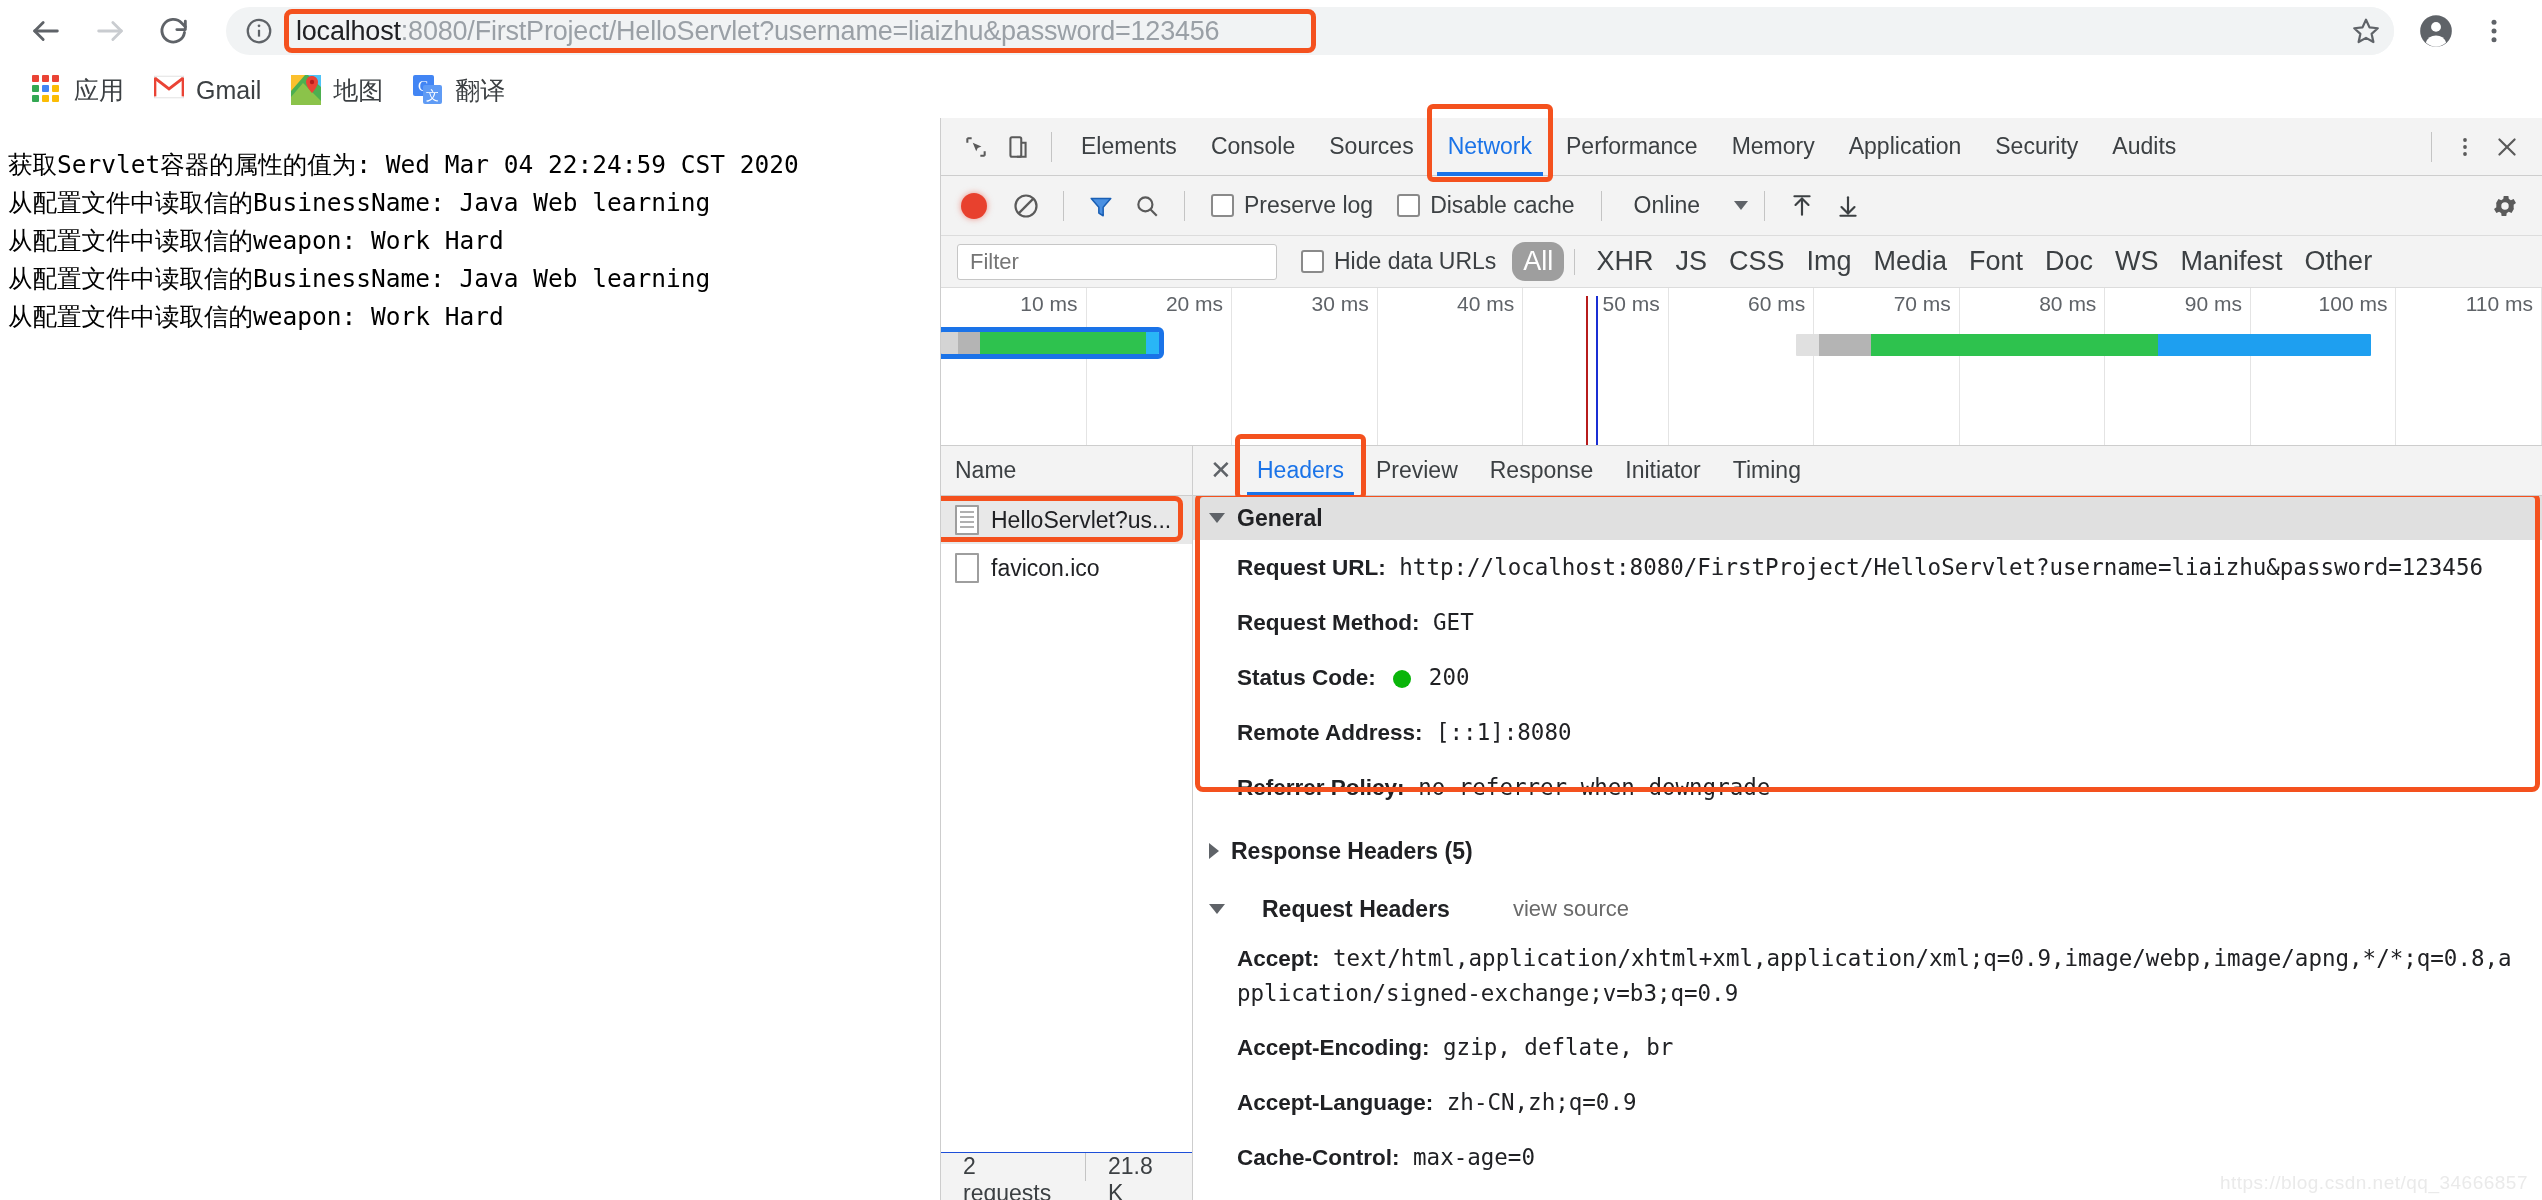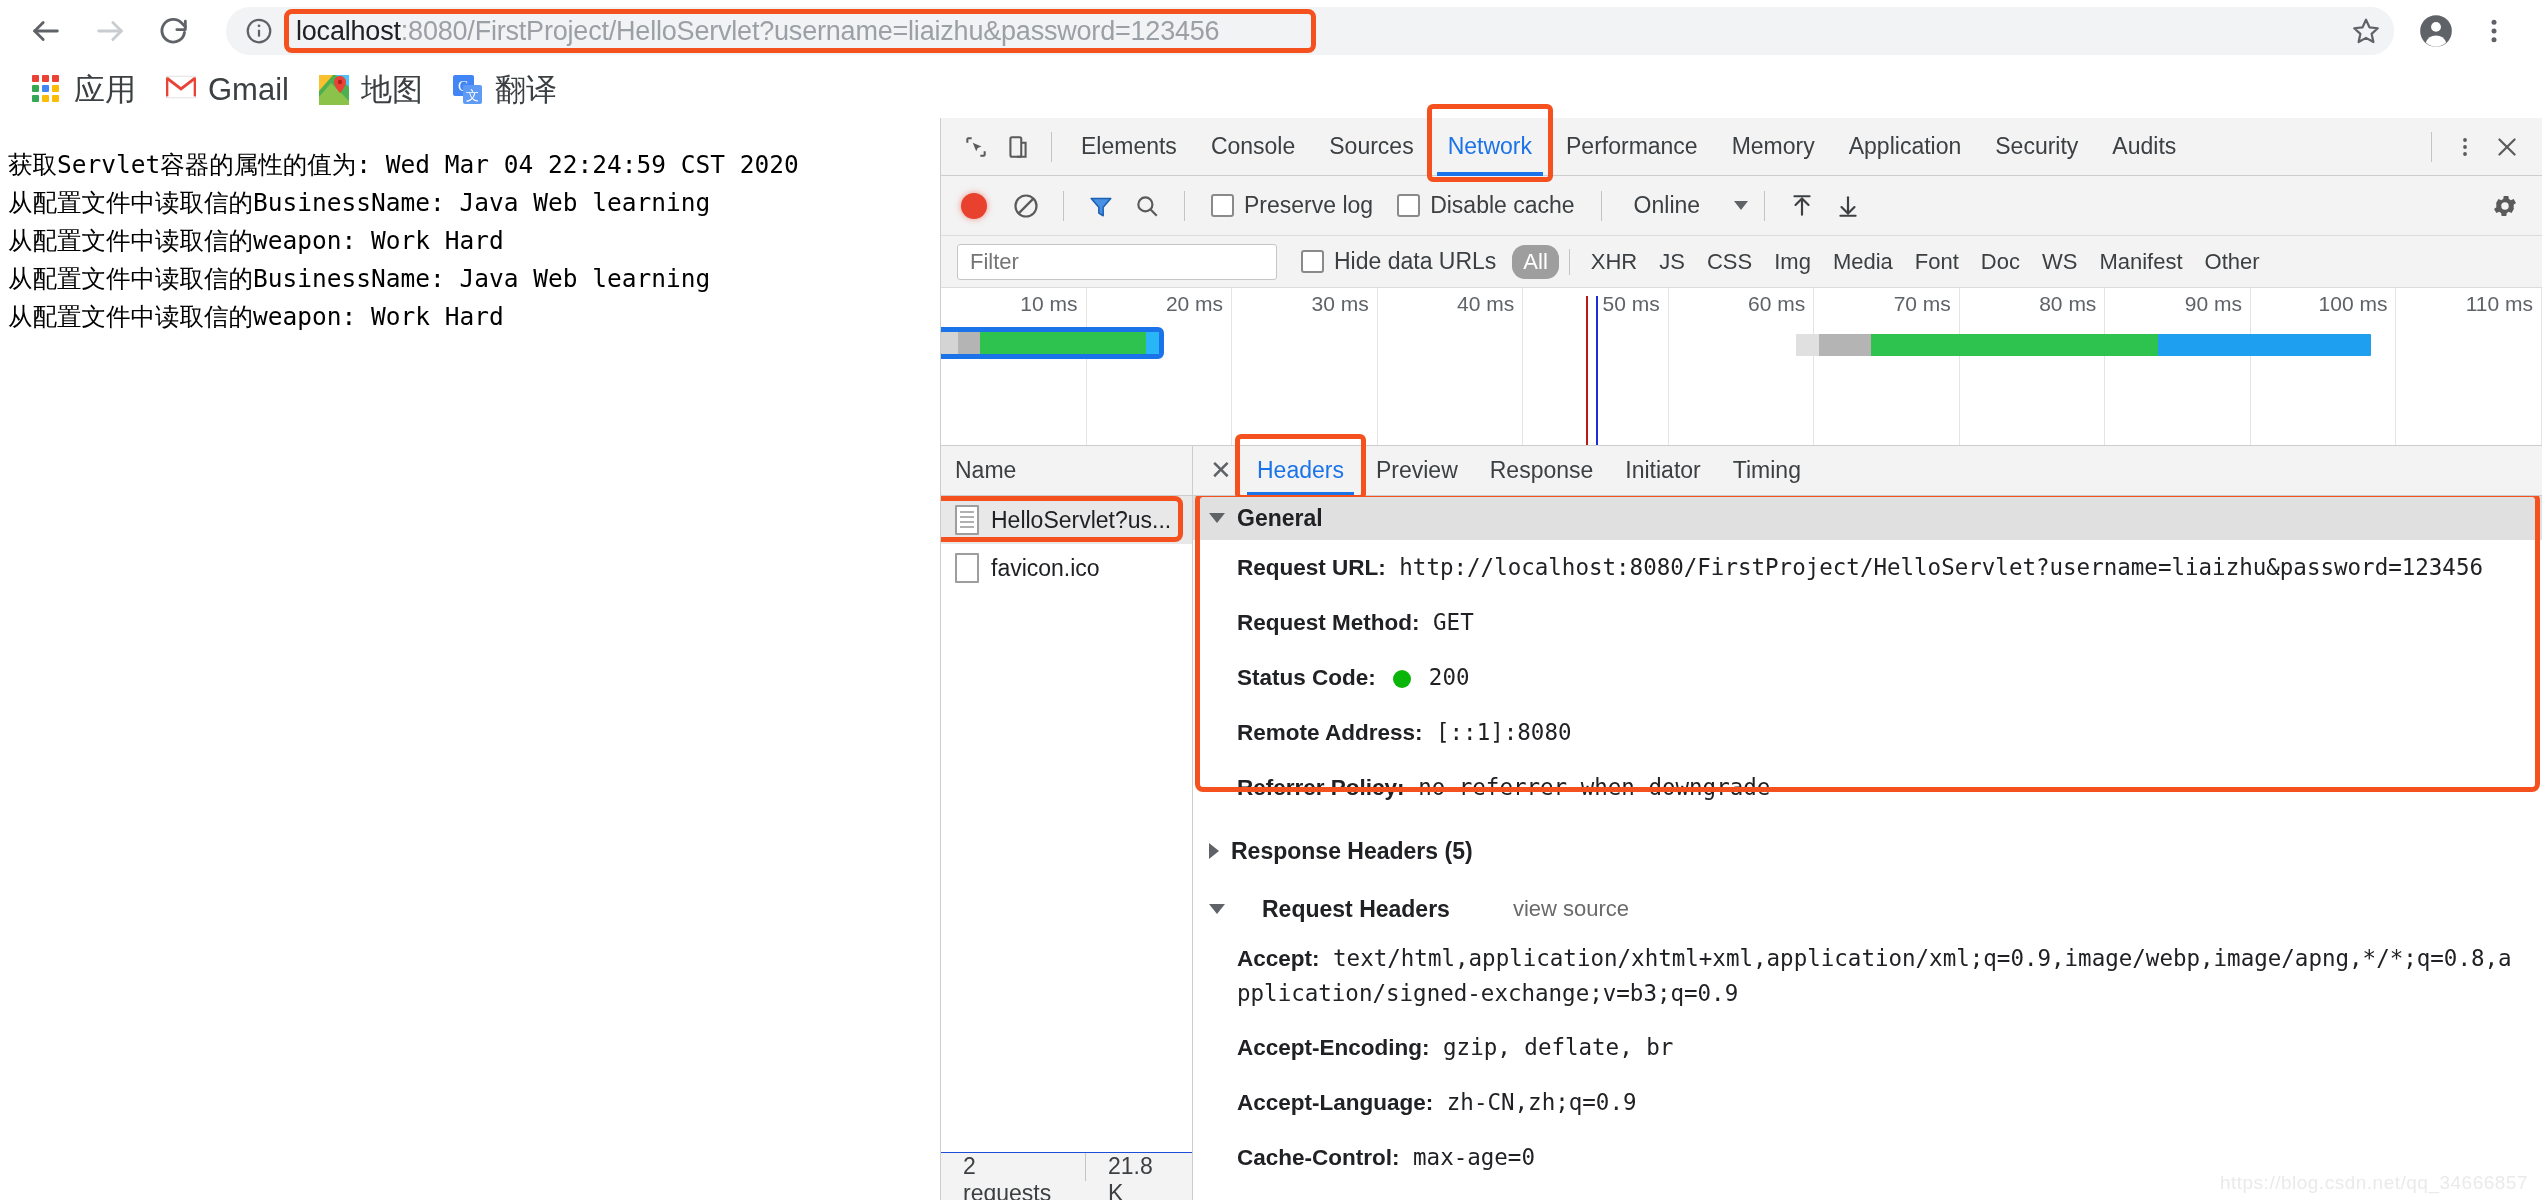--- a/index.html
+++ b/index.html
@@ -61,21 +61,21 @@
   }
 
   .bookmarks {
     position: absolute; top: 62px; left: 0; width: 2542px; height: 56px;
     display: flex; align-items: center; padding-left: 22px; gap: 0;
   }
   .bm {
     display: flex; align-items: center; gap: 12px; padding: 6px 20px 6px 10px;
     cursor: pointer; border-radius: 6px;
   }
-  .bm-label { font-size: 31px; color: #3c4043; white-space: nowrap; }
+  .bm-label { font-size: 25px; color: #3c4043; white-space: nowrap; }
   .bm-ico { width: 30px; height: 30px; flex: 0 0 auto; }
 
   
   .apps-grid {
     width: 28px; height: 28px; display: grid;
     grid-template-columns: repeat(3, 7px); grid-template-rows: repeat(3, 7px);
     gap: 3px;
   }
   .apps-grid i { display: block; width: 7px; height: 7px; border-radius: 1px; }
 
@@ -141,21 +141,21 @@
     height: 52px; background: #f3f3f3; border-bottom: 1px solid #dcdcdc;
     display: flex; align-items: center; padding: 0 16px; flex: 0 0 auto;
   }
   .filter-input {
     width: 320px; height: 36px; background: #fff; border: 1px solid #c6c6c6;
     border-radius: 3px; font-size: 22px; color: #9aa0a6; padding: 0 12px;
     font-family: "Liberation Sans", sans-serif;
   }
   .filter-types { display: flex; align-items: center; gap: 0; margin-left: 6px; }
   .ftype {
-    font-size: 22px; color: #3c4043; padding: 4px 11px; border-radius: 13px; cursor: pointer;
+    font-size: 27px; color: #3c4043; padding: 4px 11px; border-radius: 13px; cursor: pointer;
     white-space: nowrap;
   }
   .ftype.active { background: #9e9e9e; color: #fff; }
   .vline { width: 1px; height: 26px; background: #c4c4c4; margin: 0 10px; }
 
   .dt-samesite {
     height: 50px; background: #f3f3f3; border-bottom: 1px solid #cdcdcd;
     display: flex; align-items: center; padding: 0 16px; gap: 12px; flex: 0 0 auto;
   }
 

